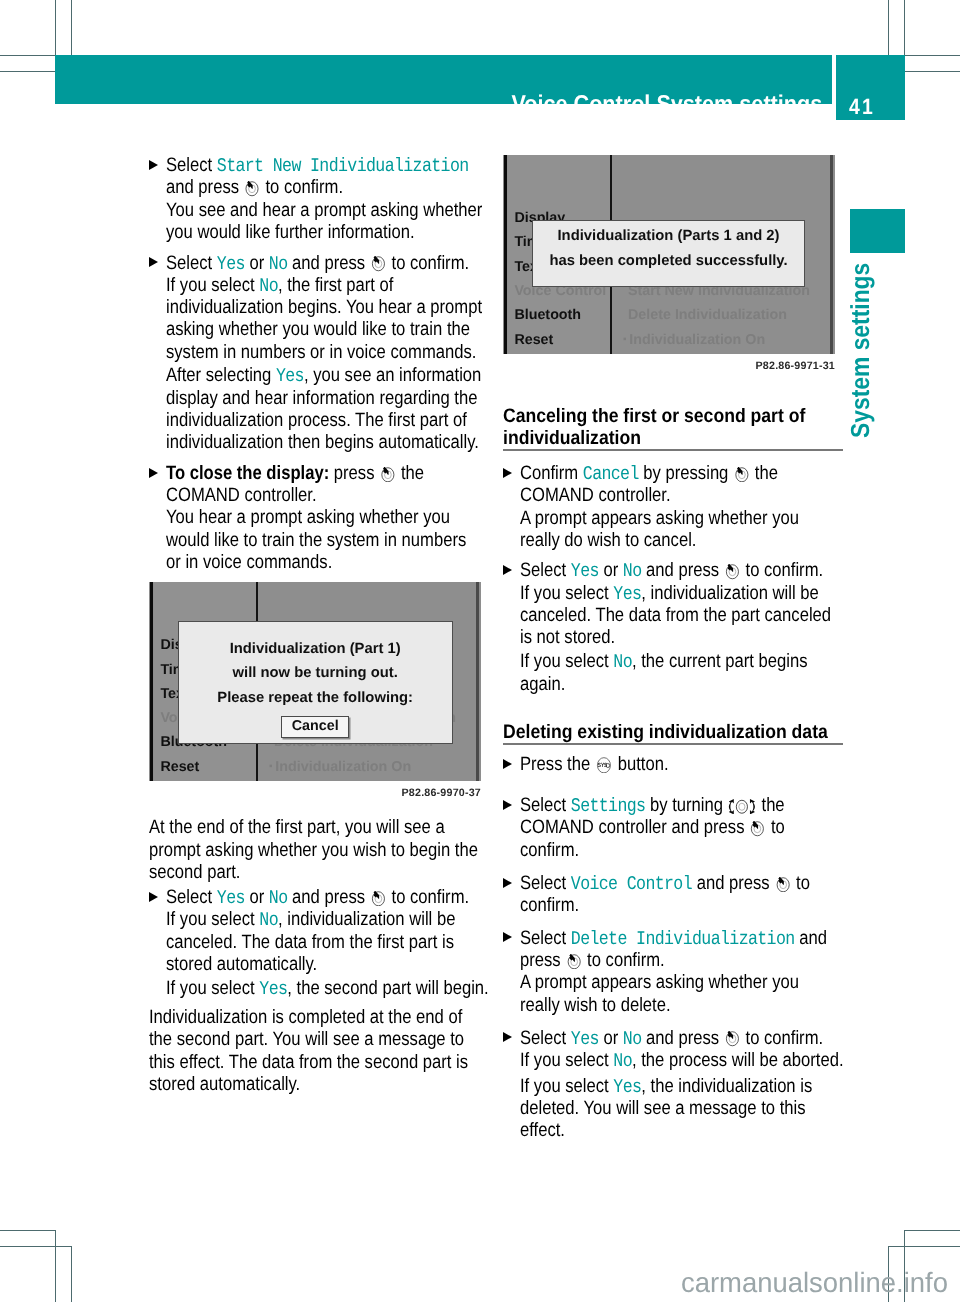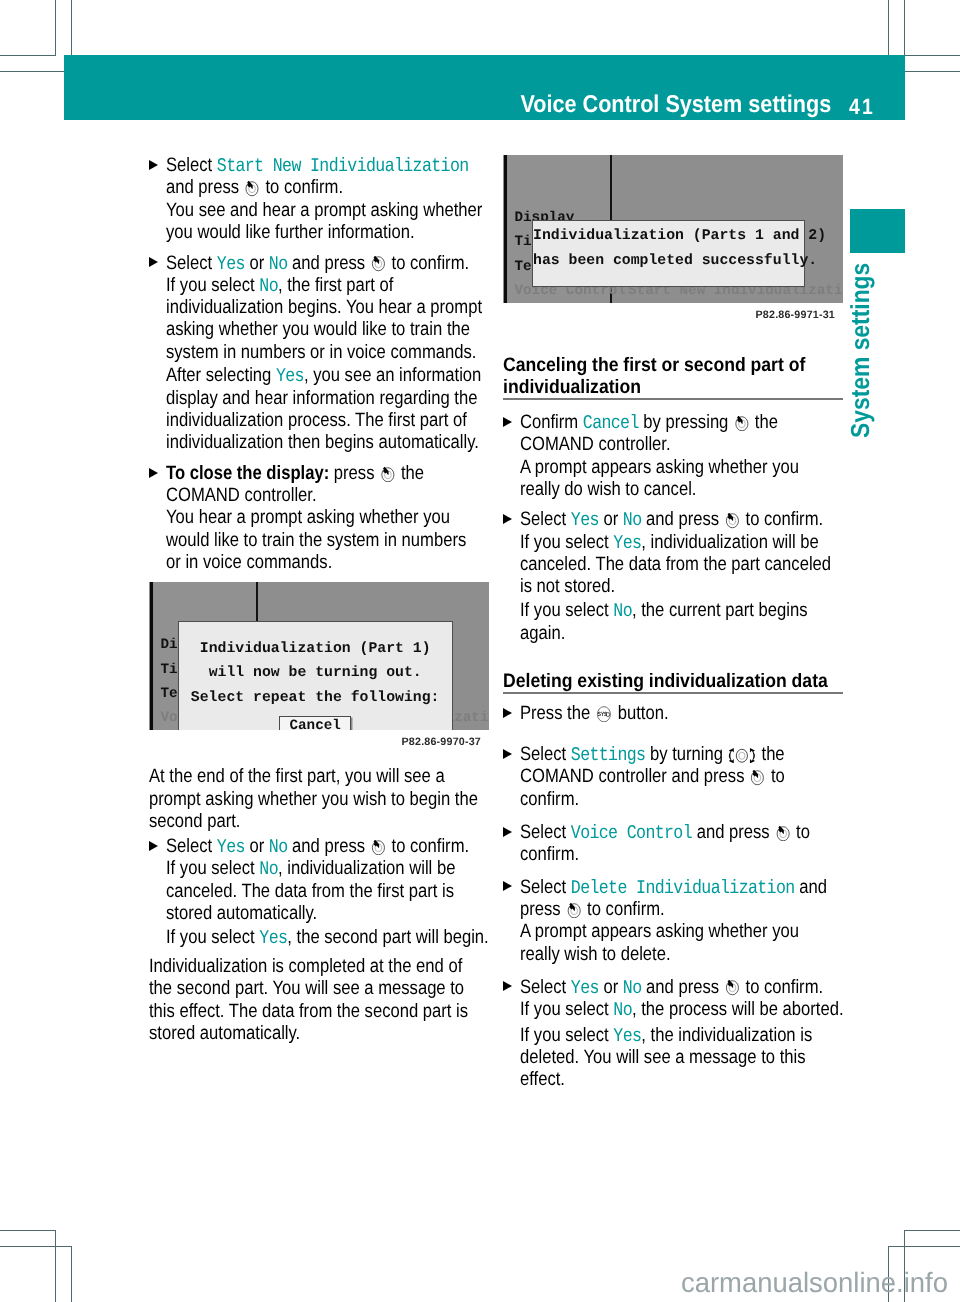--- a/index.html
+++ b/index.html
@@ -6,21 +6,21 @@
   html,body{margin:0;padding:0;}
   body{width:960px;height:1302px;background:#ffffff;position:relative;
        font-family:"Liberation Sans",sans-serif;overflow:hidden;
        -webkit-font-smoothing:antialiased;text-rendering:geometricPrecision;}
   .page{position:absolute;left:0;top:0;width:960px;height:1302px;}
 
   
   .cm{position:absolute;background:#4d6b6e;}
 
   
-  .hdr{position:absolute;left:55px;top:55px;width:777px;height:65px;background:#009a9a;margin-left:9px;}
+  .hdr{position:absolute;left:55px;top:55px;width:777px;height:49px;background:#009a9a;}
   .hdr-title{position:absolute;right:10px;top:36px;
       color:#fff;font-size:24.3px;font-weight:bold;white-space:nowrap;
       transform:scaleX(0.890);transform-origin:100% 0;}
   .pagebox{position:absolute;left:836px;top:55px;width:69px;height:65px;background:#009a9a;}
   .pagenum{position:absolute;left:13px;top:39px;color:#fff;
       font-size:22px;font-weight:bold;letter-spacing:2.6px;
       transform:scaleX(0.880);transform-origin:0 0;}
 
   
   .tabblock{position:absolute;left:850px;top:209px;width:55px;height:44px;background:#009a9a;}
@@ -54,22 +54,22 @@
   .hd .hl{font-size:19.5px;line-height:22.2px;height:22.2px;font-weight:bold;white-space:nowrap;
       transform:scaleX(0.903);transform-origin:0 50%;}
   .hd .rule{height:2.2px;background:#787878;margin-top:-0.5px;margin-bottom:3.5px;}
 
   
   .fig{margin-top:6px;overflow:hidden;padding-bottom:17.5px;}
   .col > .fig:first-child{margin-top:0;}
   .figcap{font-size:10.7px;color:#2a2a2a;text-align:right;margin-top:5.5px;width:332px;letter-spacing:0.1px;
       font-family:"Liberation Sans",sans-serif;font-weight:bold;letter-spacing:.2px;}
 
-  .screen{position:relative;width:332px;height:148px;background:#8e8e8e;overflow:hidden;
-      font-family:Liberation Mono, monospace;padding-left:40px;}
+  .screen{position:relative;width:332px;height:199px;background:#8e8e8e;overflow:hidden;
+      font-family:Liberation Sans, sans-serif;}
   .sc-colL{position:absolute;left:5px;top:0;width:102px;height:100%;background:#919191;}
   .sc-leftbar{position:absolute;left:0.8px;top:0;width:3.3px;height:100%;background:#0b0b0b;}
   .sc-rightbar{position:absolute;right:2px;top:0;width:3px;height:100%;background:#4a4a4a;}
   .sc-div{position:absolute;left:107px;top:0;width:1.8px;height:100%;background:#131313;}
   .sc-item{position:absolute;font-size:14.3px;font-weight:bold;color:#101010;white-space:nowrap;
       line-height:16px;}
   .sc-item.dim{color:#7e7e7e;}
   .sc-mark{font-size:10px;vertical-align:2px;}
   .dlg{position:absolute;background:#eaeaea;border:1.2px solid #4e4e4e;box-sizing:border-box;}
   .dlg-ln{text-align:center;font-size:14.8px;font-weight:bold;color:#101010;white-space:nowrap;
@@ -179,21 +179,21 @@
           <div class="sc-item" style="left:11.4px;top:103.6px;">Text Reader</div>
           <div class="sc-item dim" style="left:11.4px;top:127.9px;">Voice Control</div>
           <div class="sc-item" style="left:11.4px;top:152.2px;">Bluetooth</div>
           <div class="sc-item" style="left:11.4px;top:176.5px;">Reset</div>
           <div class="sc-item dim" style="left:125px;top:127.9px;">Start New Individualization</div>
           <div class="sc-item dim" style="left:125px;top:152.2px;">Delete Individualization</div>
           <div class="sc-item dim" style="left:120px;top:176.5px;"><span class="sc-mark">▪ </span>Individualization On</div>
           <div class="dlg" style="left:28.7px;top:38.4px;width:275px;height:123px;padding-top:15px;">
             <div class="dlg-ln">Individualization (Part 1)</div>
             <div class="dlg-ln">will now be turning out.</div>
-            <div class="dlg-ln">Select repeat the following:</div>
+            <div class="dlg-ln">Please repeat the following:</div>
             <div class="dlg-btnwrap"><span class="dlg-btn">Cancel</span></div>
           </div>
         </div>
         <div class="figcap">P82.86-9970-37</div>
       </div>
       <div class="blk plain" style="margin-top:1px">
         <div class="ln"><span>At the end of the first part, you will see a</span></div>
         <div class="ln"><span>prompt asking whether you wish to begin the</span></div>
         <div class="ln"><span>second part.</span></div>
       </div>

